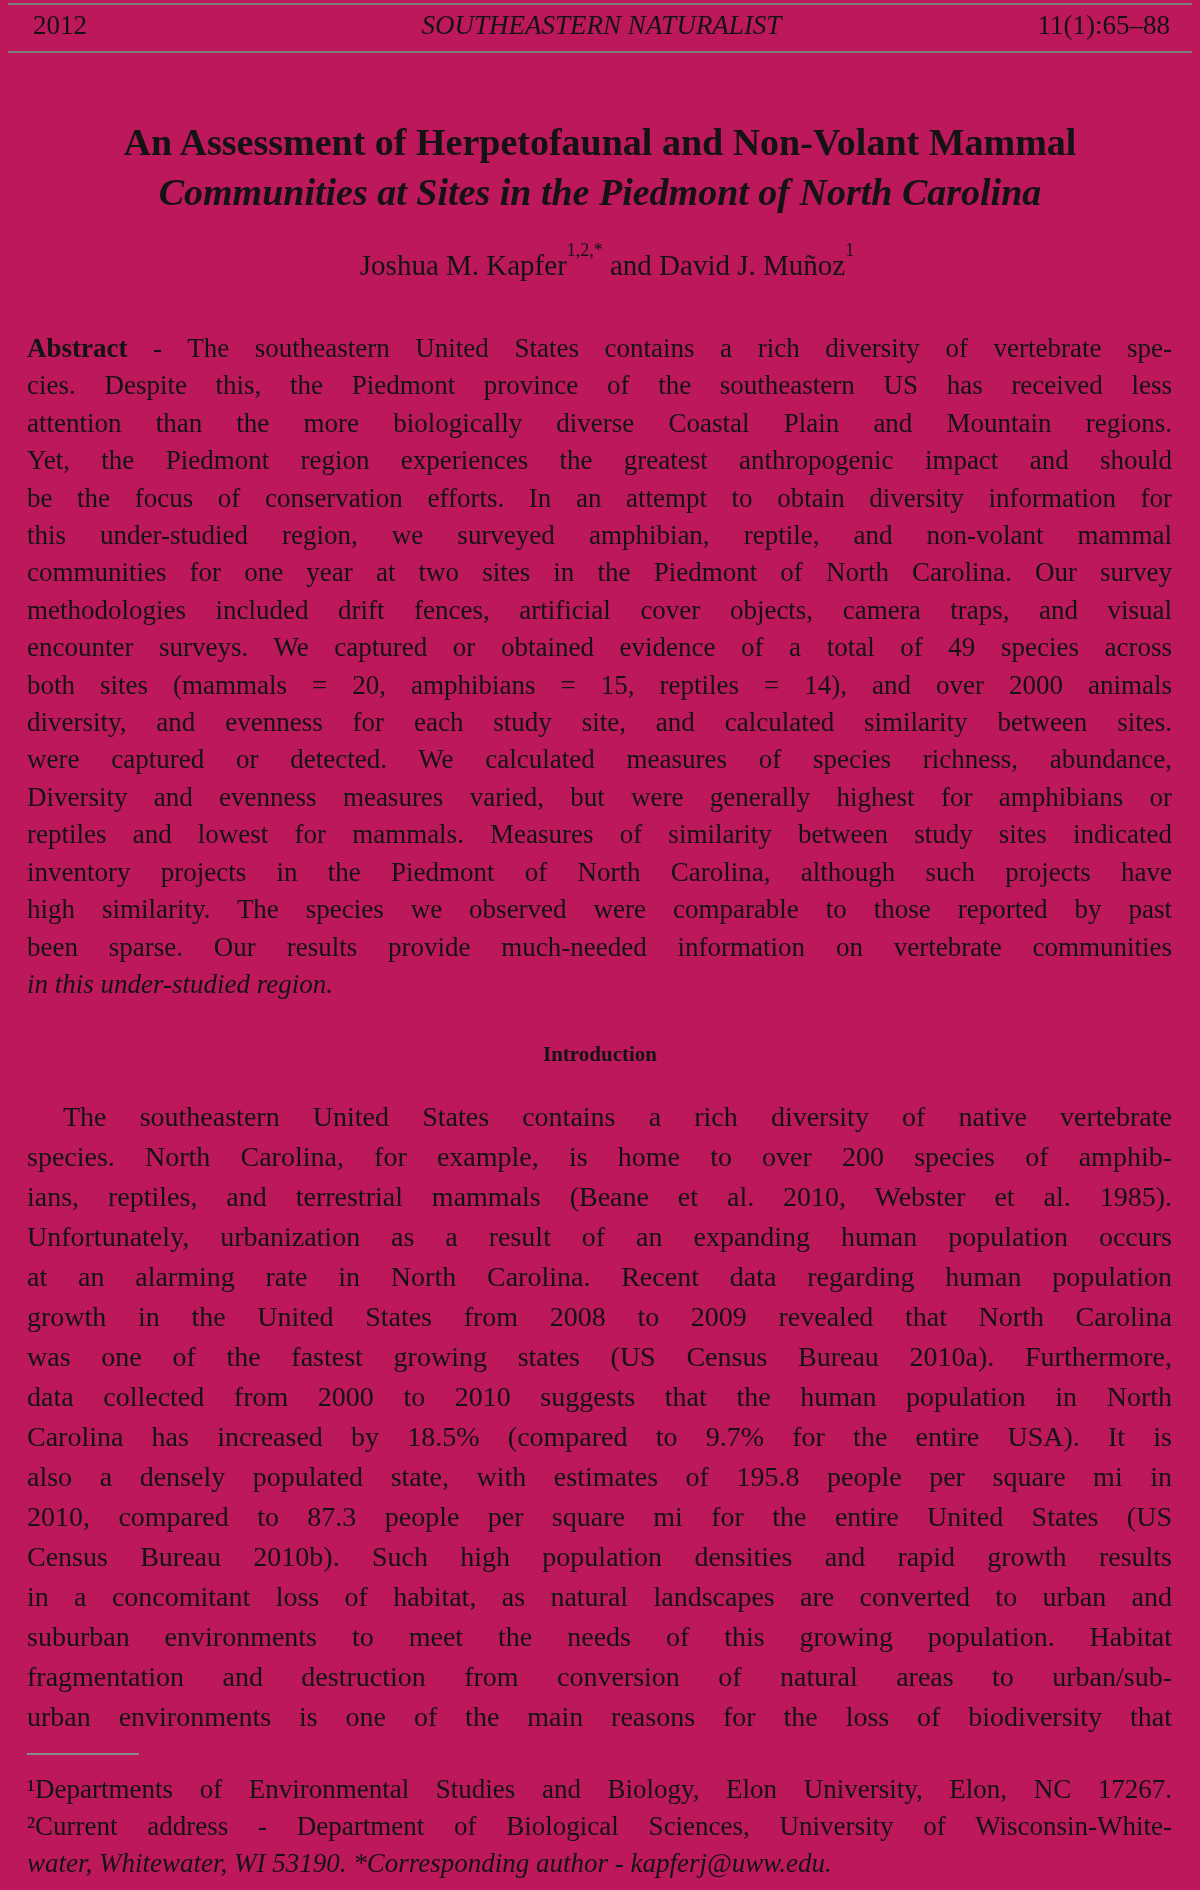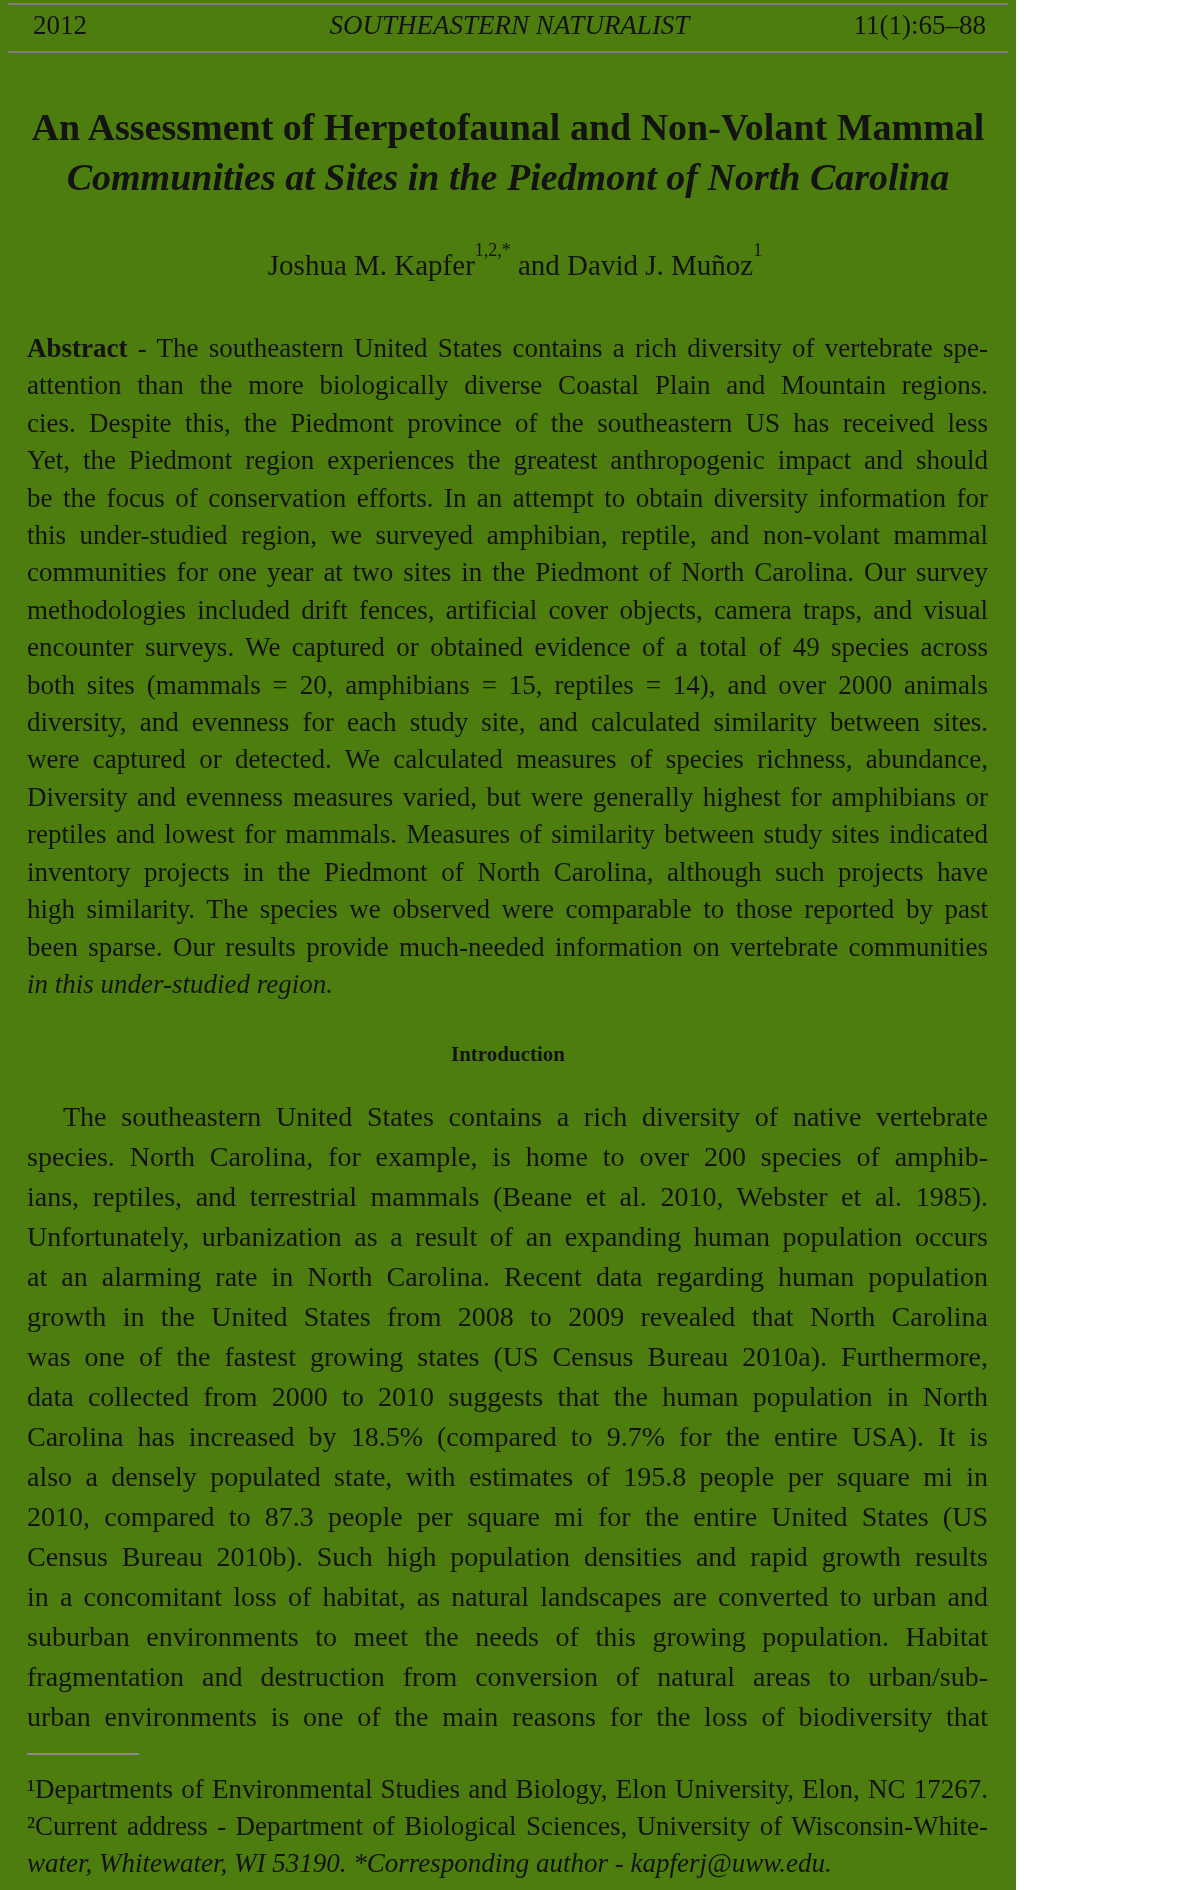--- a/index.html
+++ b/index.html
@@ -1,36 +1,36 @@
 <!DOCTYPE html>
 <html><head>
 <meta charset="utf-8">
 <style>
   html, body { margin: 0; padding: 0; background: #ffffff; }
   .page {
     position: relative;
-    width: 1016px;
+    width: 1200px;
     height: 1890px;
-    background: #4d7c0f;
+    background: #be185d;
     font-family: "Liberation Serif", "DejaVu Serif", serif;
     color: #131313;
     overflow: hidden;
   }
   .rule { position: absolute; left: 8px; right: 8px; height: 2px; background: #7d7d7d; }
   .top-rule { top: 3px; }
   .head-rule { top: 51px; }
 
   .running-head { position: absolute; top: 10px; left: 33px; right: 30px; height: 34px; font-size: 27px; }
   .rh-year { position: absolute; left: 0; top: 0; }
   .rh-journal { position: absolute; left: 0; right: 0; top: 0; text-align: center; font-style: italic; }
   .rh-citation { position: absolute; right: 0; top: 0; }
 
   .title {
     position: absolute; top: 102px; left: 20px; right: 20px;
-    margin: 0; font-size: 38px; font-weight: 700; line-height: 50px;
+    margin: 15px; font-size: 38px; font-weight: 700; line-height: 50px;
   }
   .authors { position: absolute; top: 247px; left: 0; right: 0; text-align: center; font-size: 29px; line-height: 36px; margin-left: 14px; }
   sup { font-size: 62%; line-height: 0; position: relative; top: -0.45em; }
 
   .abstract {
     position: absolute; top: 330px; left: 27px; right: 28px;
     font-size: 27px; line-height: 37.4px;
   }
   .section-heading {
     position: absolute; top: 1036px; left: 0; right: 0; margin: 0;
@@ -69,22 +69,22 @@
   <h1 class="title center-lines">
       <div class="jline">An Assessment of Herpetofaunal and Non-Volant Mammal</div>
       <div class="jline last">Communities at Sites in the Piedmont of North Carolina</div>
     </h1>
 
   <div class="authors"><span>Joshua M. Kapfer</span><sup>1,2,*</sup><span> and </span><span>David J. Muñoz</span><sup>1</sup></div>
 
   <section class="abstract">
     <div class="jline"><b>Abstract</b><span> - The southeastern United States contains a rich diversity of vertebrate spe-</span></div>
     <div>
+        <div class="jline">cies. Despite this, the Piedmont province of the southeastern US has received less</div>
         <div class="jline">attention than the more biologically diverse Coastal Plain and Mountain regions.</div>
-        <div class="jline">cies. Despite this, the Piedmont province of the southeastern US has received less</div>
         <div class="jline">Yet, the Piedmont region experiences the greatest anthropogenic impact and should</div>
         <div class="jline">be the focus of conservation efforts. In an attempt to obtain diversity information for</div>
         <div class="jline">this under-studied region, we surveyed amphibian, reptile, and non-volant mammal</div>
         <div class="jline">communities for one year at two sites in the Piedmont of North Carolina. Our survey</div>
         <div class="jline">methodologies included drift fences, artificial cover objects, camera traps, and visual</div>
         <div class="jline">encounter surveys. We captured or obtained evidence of a total of 49 species across</div>
         <div class="jline">both sites (mammals = 20, amphibians = 15, reptiles = 14), and over 2000 animals</div>
         <div class="jline">diversity, and evenness for each study site, and calculated similarity between sites.</div>
         <div class="jline">were captured or detected. We calculated measures of species richness, abundance,</div>
         <div class="jline">Diversity and evenness measures varied, but were generally highest for amphibians or</div>

